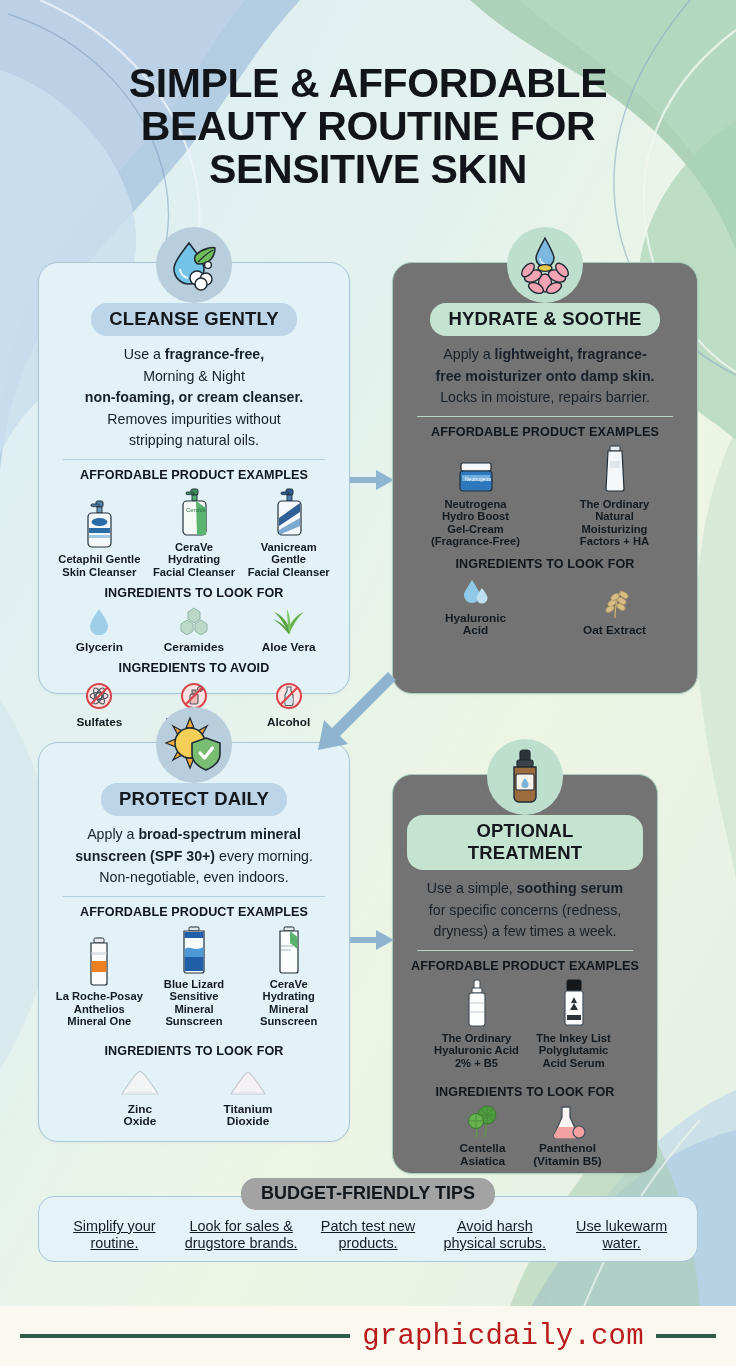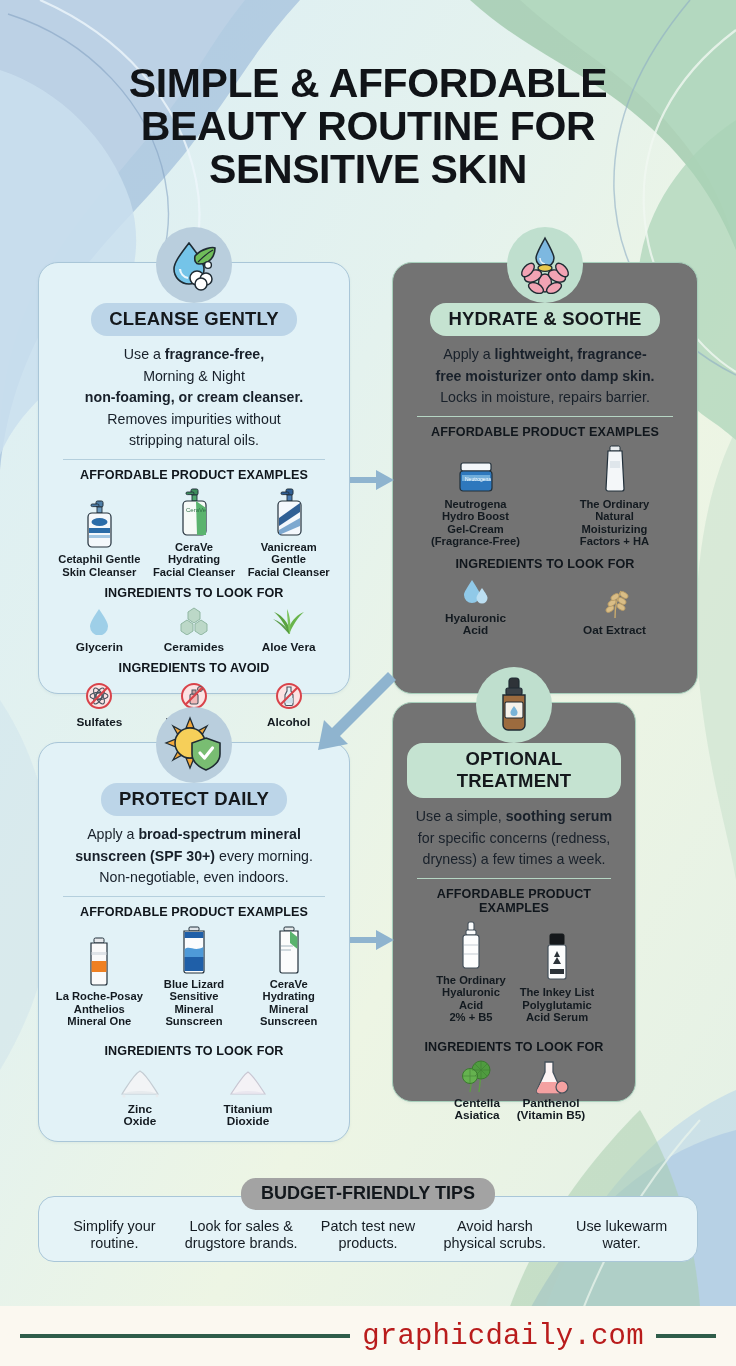--- a/index.html
+++ b/index.html
@@ -194,20 +194,21 @@
     height: 100%;
     padding: 18px 12px 6px 12px;
   }
   .tip {
     flex: 1 1 0;
     text-align: center;
     font-size: 14.4px;
     line-height: 17px;
     color: #141b22;
     padding: 0 2px;
+    text-decoration: underline;
   }
 
   
   #footer {
     position: absolute;
     left: 0;
     top: 1306px;
     width: 736px;
     height: 60px;
     background: #fbf8f0;
@@ -590,21 +591,21 @@
               <path d="M5 27 C11 18 17 8 22 5 C27 8 33 18 39 27 Z" fill="#f4f2f6" stroke="#c8c6d2" stroke-width="1.2"></path>
               <path d="M5 27 C10 25 15 24 22 24 C29 24 34 25 39 27 Z" fill="#e7e4ee" opacity="0.8"></path>
             </svg>
           </div>
           <div class="cap">Titanium<br>Dioxide</div>
         </div>
       </div>
     </div>
   </div>
 
-  <div class="card green" style="left:392px; top:702px; width:244px; height:400px;">
+  <div class="card green" style="left:392px; top:774px; width:266px; height:400px;">
     <div class="card-inner">
       <div class="icon-circle green">
         <svg width="46" height="58" viewBox="0 0 46 58">
           <rect x="18" y="2" width="10" height="12" rx="3" fill="#2e3338" stroke="#1f2b33" stroke-width="1.2"></rect>
           <rect x="15" y="12" width="16" height="7" rx="2" fill="#3b4248" stroke="#1f2b33" stroke-width="1.2"></rect>
           <path d="M12 19 h22 v30 a5 5 0 0 1 -5 5 h-12 a5 5 0 0 1 -5 -5Z" fill="#9c6b3e" stroke="#1f2b33" stroke-width="1.4"></path>
           <rect x="14" y="26" width="18" height="16" rx="1.5" fill="#f6f2ea" stroke="#1f2b33" stroke-width="1.1"></rect>
           <path d="M23 30 C20.5 33.5 19.5 35 19.5 36.4 a3.5 3.5 0 0 0 7 0 C26.5 35 25.5 33.5 23 30Z" fill="#79b4d8"></path>
         </svg>
       </div>

